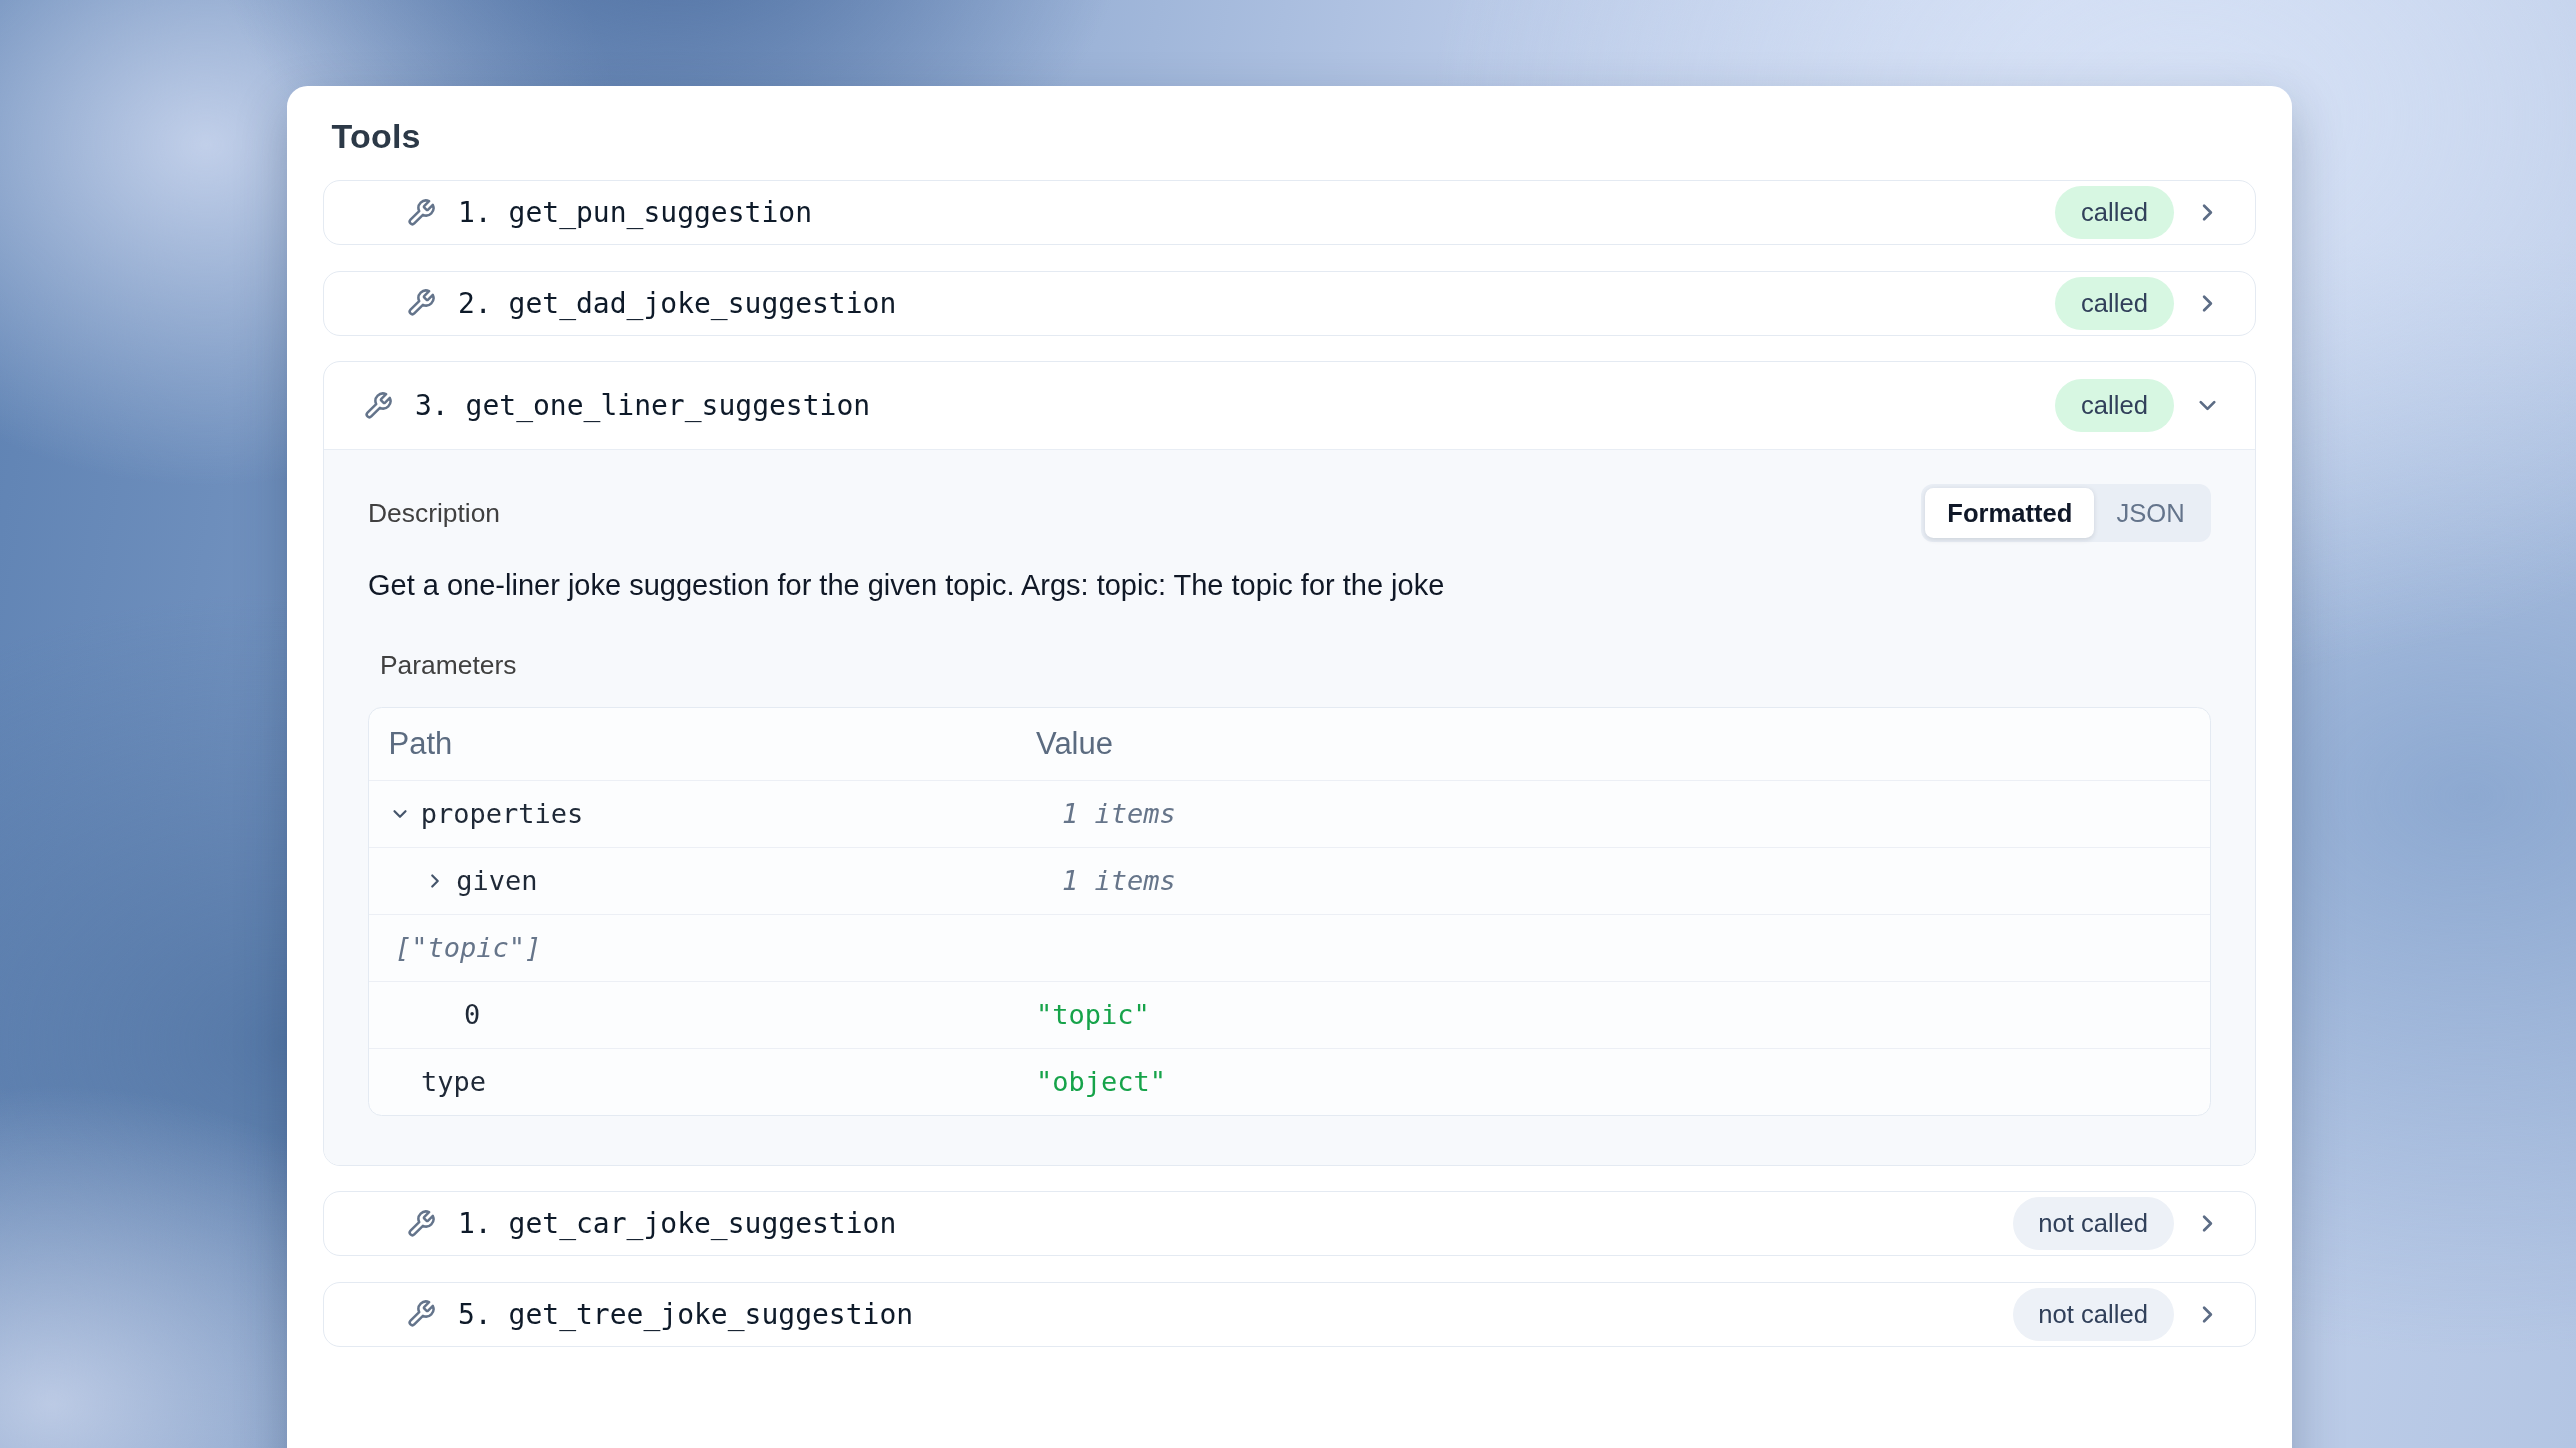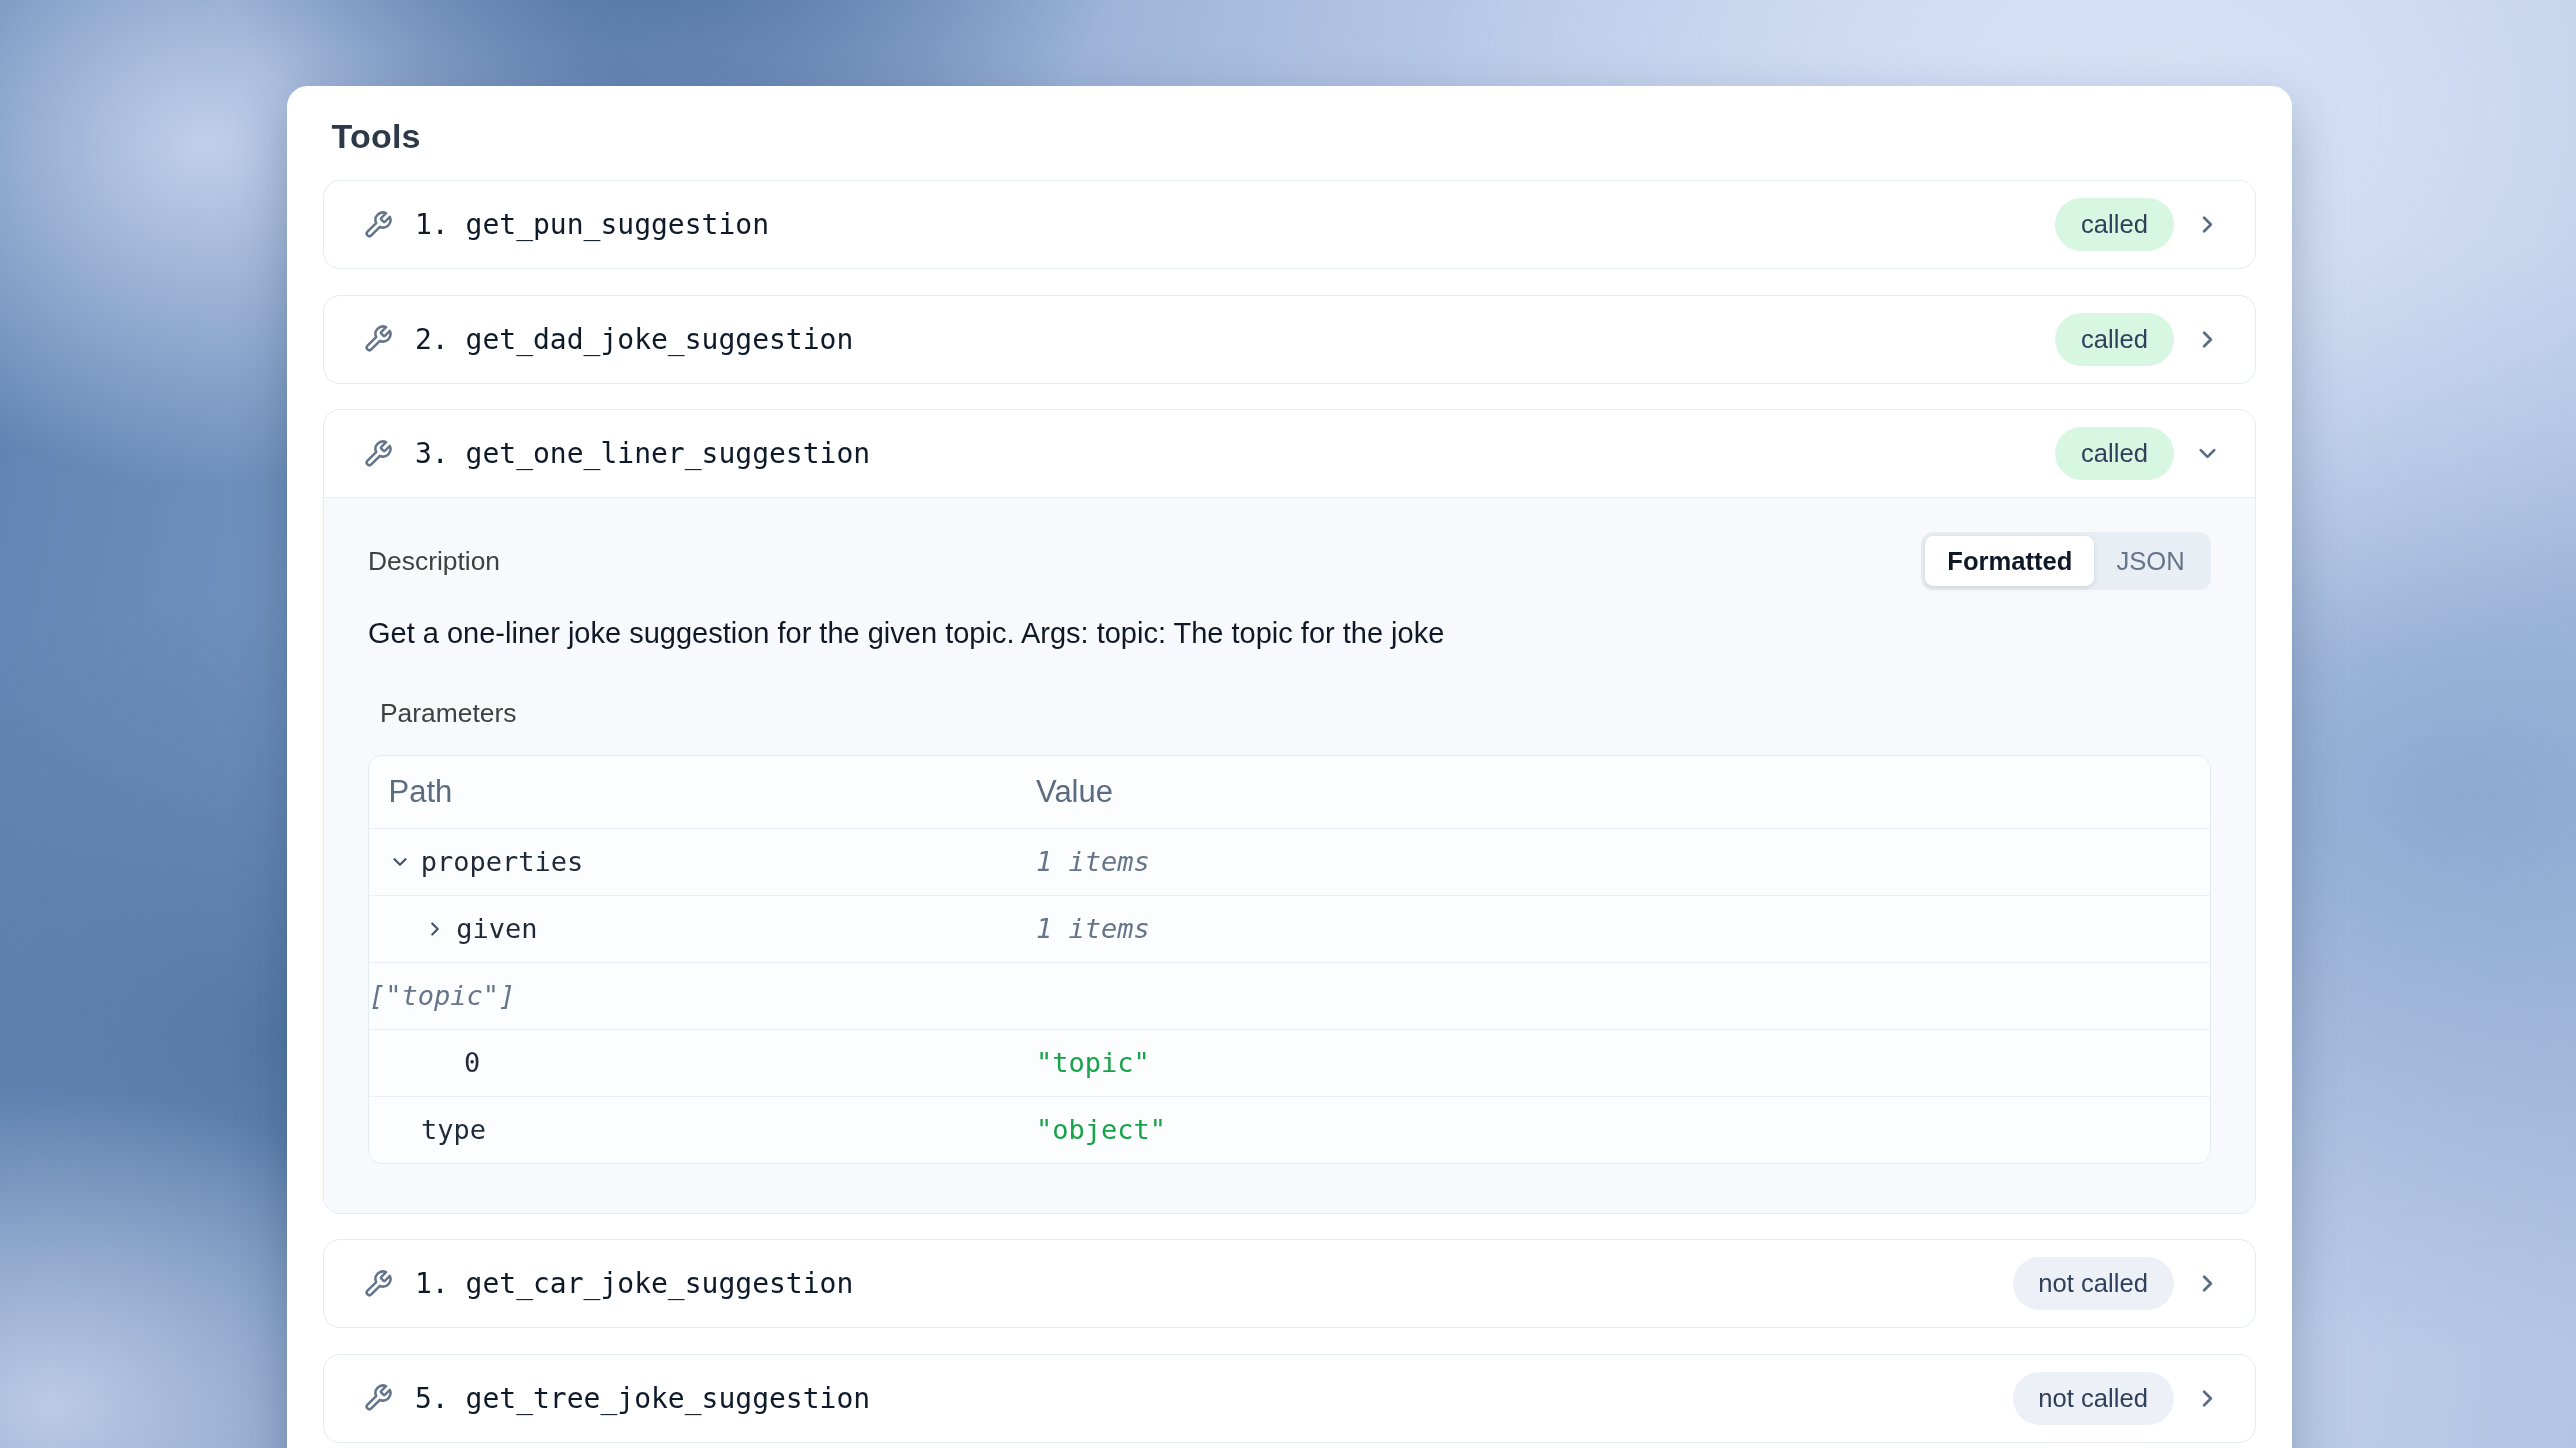--- a/index.html
+++ b/index.html
@@ -37,21 +37,21 @@
   
   .tool-row, .tool-group { border: 1.7px solid #e4eaf2; border-radius: 17px; background: #fff; margin-bottom: 25.6px; }
   .tool-row-header {
     height: 87px;
     display: flex; align-items: center;
     padding: 0 34px 0 39px;
     cursor: pointer;
     border-radius: 17px;
   }
   .tool-group .tool-row-header { border-radius: 17px 17px 0 0; }
-  .tool-row { height: 89px; }
+  .tool-row { height: 65px; padding-left: 43px; }
   .tool-row .tool-row-header { height: 100%; }
 
   .wrench { width: 30px; height: 30px; color: #64748b; flex: 0 0 auto; }
   .tool-label {
     font-family: "DejaVu Sans Mono", monospace;
     font-size: 28px;
     color: #0e1a29;
     margin-left: 22px;
     flex: 1 1 auto;
     white-space: nowrap;
@@ -111,21 +111,21 @@
   .pt-header .pt-cell { font-size: 31px; color: #5b6b80; }
   .pt-row + .pt-row { border-top: 1.7px solid #eceff5; }
   .pt-cell { display: flex; align-items: center; }
   .pt-path { padding-left: 19.6px; font-family: "DejaVu Sans Mono", monospace; font-size: 27px; color: #1f2937; }
   .pt-header .pt-path, .pt-header .pt-value { font-family: "Liberation Sans", sans-serif; }
   .pt-path.indent-1 { padding-left: 55px; }
   .pt-path.indent-2 { padding-left: 95px; }
   .pt-path.no-chevron { padding-left: 52px; }
   .tbl-chevron { width: 22px; height: 22px; color: #45556b; margin-right: 10.2px; flex: 0 0 auto; }
   .pt-value { font-family: "DejaVu Sans Mono", monospace; font-size: 27px; }
-  .pt-value.meta { color: #66758a; font-style: italic; }
+  .pt-value.meta { color: #66758a; font-style: italic; margin-left: 26px; }
   .pt-value.string { color: #16a34a; }
 </style>
 </head>
 <body>
 
 <svg width="0" height="0" style="position:absolute">
   <defs>
     <symbol id="i-wrench" viewBox="0 0 24 24">
       <path d="M14.7 6.3a1 1 0 0 0 0 1.4l1.6 1.6a1 1 0 0 0 1.4 0l3.77-3.77a6 6 0 0 1-7.94 7.94l-6.91 6.91a2.12 2.12 0 0 1-3-3l6.91-6.91a6 6 0 0 1 7.94-7.94l-3.76 3.76z" fill="none" stroke="currentColor" stroke-width="2" stroke-linecap="round" stroke-linejoin="round"></path>
     </symbol>

